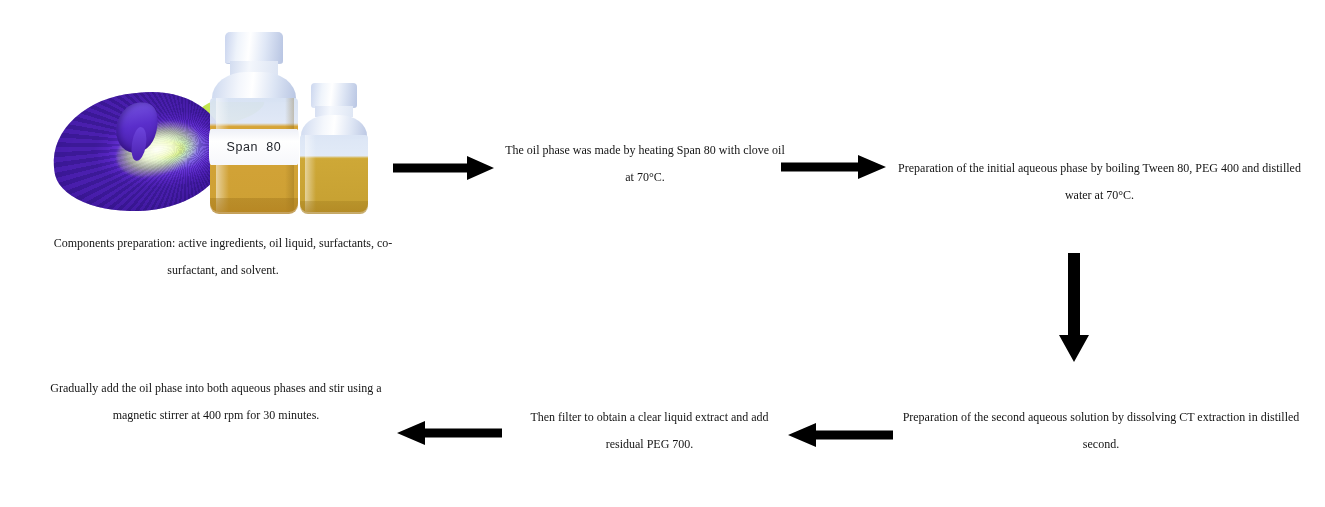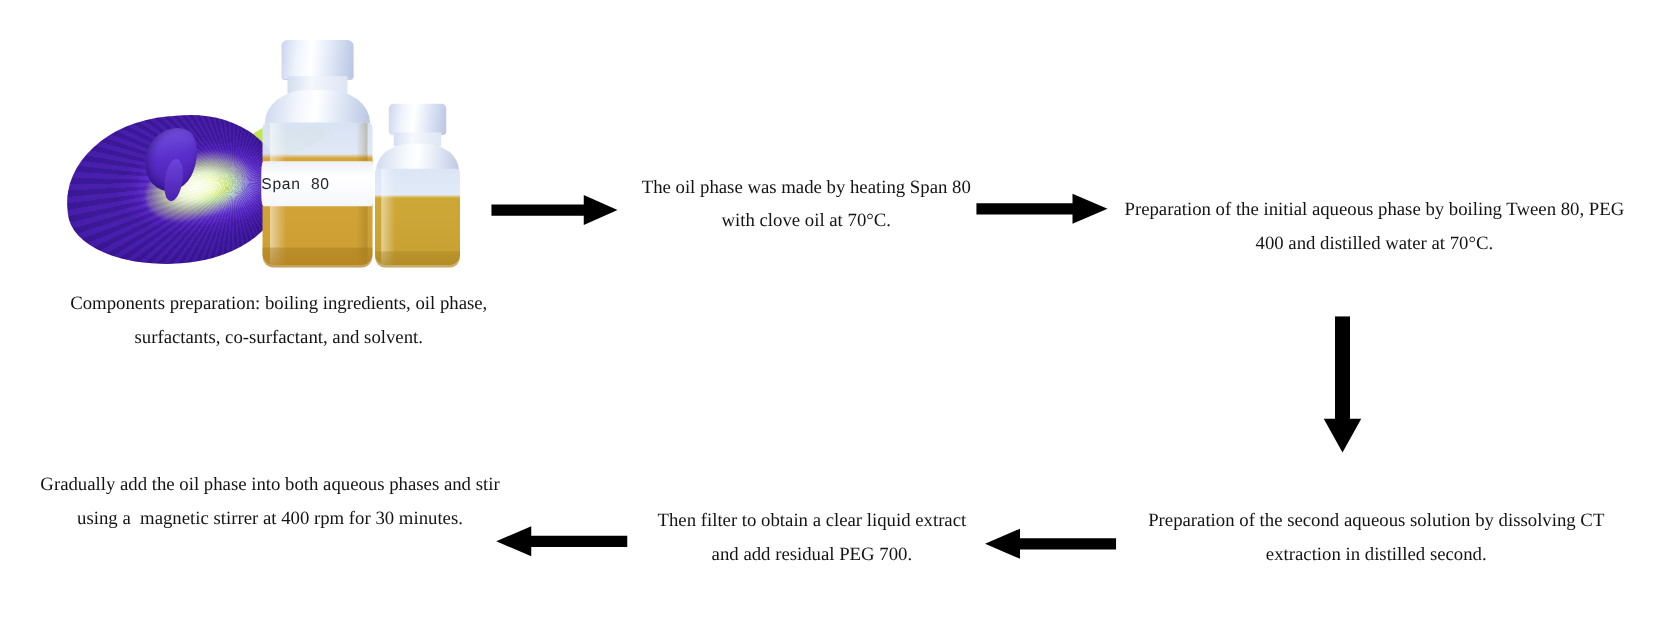--- a/index.html
+++ b/index.html
@@ -13,21 +13,21 @@
     position: relative;
     overflow: hidden;
     font-family: "Liberation Serif", "DejaVu Serif", serif;
     color: #111111;
   }
 
   .node-text {
     position: absolute;
     text-align: center;
     font-family: "Liberation Serif", "DejaVu Serif", serif;
-    font-size: 15px;
+    font-size: 12px;
     line-height: 27px;
     color: #141414;
     white-space: pre-wrap;
   }
 
   
   #step1-image {
     position: absolute;
     left: 45px;
     top: 25px;
@@ -205,20 +205,21 @@
   .bottle-lg .label {
     position: absolute;
     left: 1px;
     top: 97px;
     width: 90px;
     height: 36px;
     background: linear-gradient(to bottom,#eef0f7 0%,#ffffff 34%,#f6f7fb 100%);
     border-radius: 2px / 9px;
     display: flex;
     align-items: center;
+    justify-content: center;
   }
   .bottle-lg .label span {
     font-family: "Liberation Sans", "DejaVu Sans", sans-serif;
     font-size: 12.5px;
     letter-spacing: .6px;
     color: #23262c;
     white-space: pre;
   }
 
   
@@ -320,21 +321,21 @@
 
   <div class="bottle-sm">
     <div class="cap"></div>
     <div class="neck"></div>
     <div class="shoulder"></div>
     <div class="body"></div>
     <div class="bottom-shade"></div>
   </div>
 </div>
 
-<div class="node-text" style="left:32px; top:230px; width:382px;">Components preparation: boiling ingredients, oil phase, surfactants, co-surfactant, and solvent.</div>
+<div class="node-text" style="left:32px; top:230px; width:382px;">Components preparation: active ingredients, oil liquid, surfactants, co-surfactant, and solvent.</div>
 
 <div class="arrow" style="left:393px; top:152px;">
   <svg width="102" height="32" viewBox="0 0 102 32" aria-hidden="true">
     <path d="M0 11.5 H74 V4 L101 16 L74 28 V20.5 H0 Z" fill="#000000"></path>
   </svg>
 </div>
 
 <div class="node-text" style="left:505px; top:137px; width:280px;">The oil phase was made by heating Span 80 with clove oil at 70°C.</div>
 
 <div class="arrow" style="left:781px; top:151px;">

